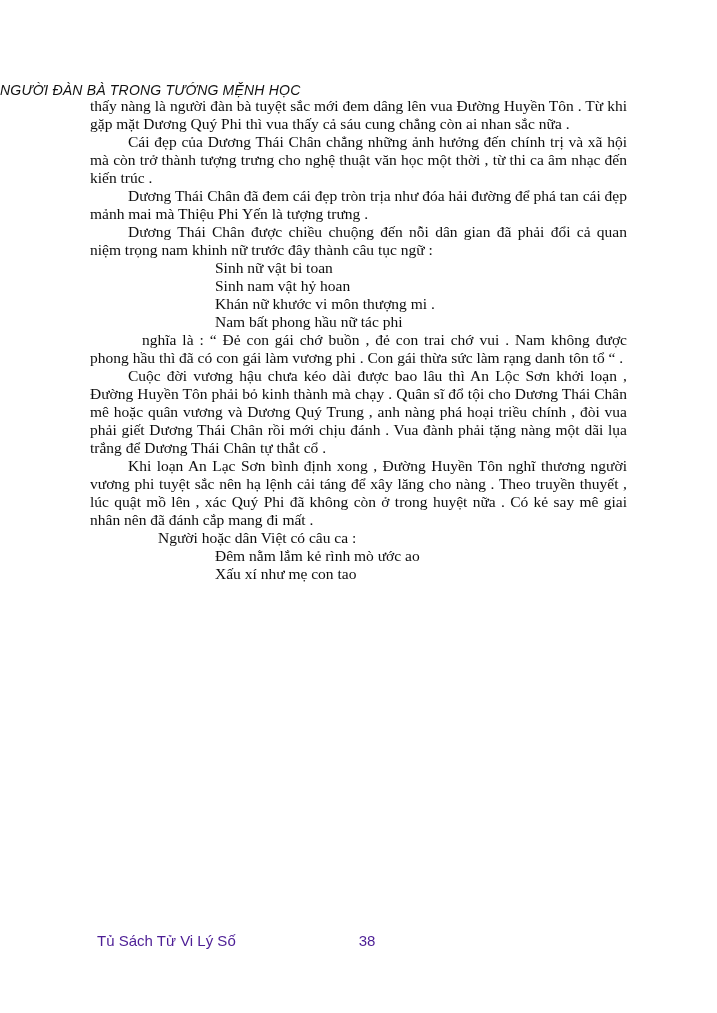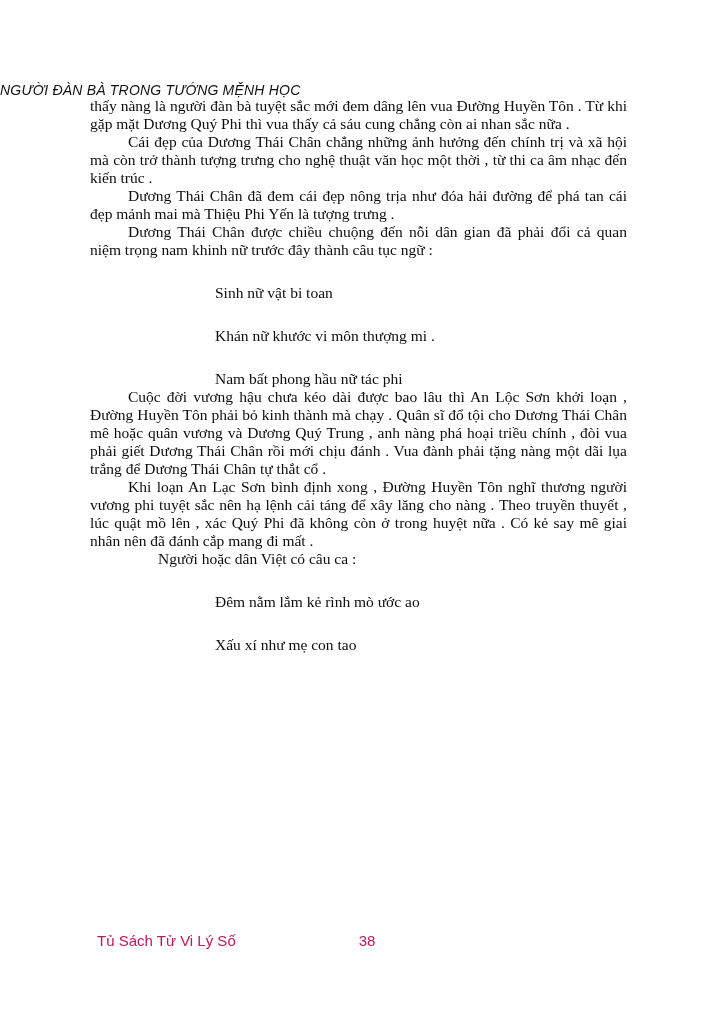--- a/index.html
+++ b/index.html
@@ -32,54 +32,56 @@
     width: 537px;
     font-size: 15.5px;
     line-height: 18px;
     text-align: justify;
   }
   .body p { margin: 0; text-indent: 38px; }
   .body p.noindent { text-indent: 0; }
   .body p.indent-lg { text-indent: 52px; }
   .body p.indent-xl { text-indent: 68px; }
   .verse { text-align: left; }
-  .verse .vline { margin-left: 125px; margin-top: 25px; }
+  .verse .vline { margin-left: 125px; }
   .footer {
     position: absolute;
     top: 932px;
     left: 0;
     width: 717px;
     height: 20px;
     font-family: "Liberation Sans", sans-serif;
     font-size: 15px;
-    color: #be185d;
+    color: #4c1d95;
   }
   .f-left   { position: absolute; left: 97px; top: 0; }
   .f-center { position: absolute; left: 0; right: 0; top: 0; text-align: center; padding-left: 17px; }
   .f-right  { position: absolute; right: 11px; top: 0; }
 </style>
 </head>
 <body>
 
 <div class="page">
 
   <div class="title">NGƯỜI ĐÀN BÀ TRONG TƯỚNG MỆNH HỌC</div>
 
   <div class="body">
     <p class="noindent">thấy nàng là người đàn bà tuyệt sắc mới đem dâng lên vua Đường Huyền Tôn . Từ khi gặp mặt Dương Quý Phi thì vua thấy cả sáu cung chẳng còn ai nhan sắc nữa .</p>
     <p>Cái đẹp của Dương Thái Chân chẳng những ảnh hưởng đến chính trị và xã hội mà còn trở thành tượng trưng cho nghệ thuật văn học một thời , từ thi ca âm nhạc đến kiến trúc .</p>
-    <p>Dương Thái Chân đã đem cái đẹp nông trịa như đóa hải đường để phá tan cái đẹp mảnh mai mà Thiệu Phi Yến là tượng trưng .</p>
+    <p>Dương Thái Chân đã đem cái đẹp tròn trịa như đóa hải đường để phá tan cái đẹp mảnh mai mà Thiệu Phi Yến là tượng trưng .</p>
     <p>Dương Thái Chân được chiều chuộng đến nỗi dân gian đã phải đổi cả quan niệm trọng nam khinh nữ trước đây thành câu tục ngữ :</p>
 
     <div class="verse">
       <div class="vline">Sinh nữ vật bi toan</div>
+      <div class="vline">Sinh nam vật hỷ hoan</div>
       <div class="vline">Khán nữ khước vi môn thượng mi .</div>
       <div class="vline">Nam bất phong hầu nữ tác phi</div>
     </div>
 
+    <p class="indent-lg">nghĩa là : “ Đẻ con gái chớ buồn , đẻ con trai chớ vui . Nam không được phong hầu thì đã có con gái làm vương phi . Con gái thừa sức làm rạng danh tôn tổ “ .</p>
     <p>Cuộc đời vương hậu chưa kéo dài được bao lâu thì An Lộc Sơn khởi loạn , Đường Huyền Tôn phải bỏ kinh thành mà chạy . Quân sĩ đổ tội cho Dương Thái Chân mê hoặc quân vương và Dương Quý Trung , anh nàng phá hoại triều chính , đòi vua phải giết Dương Thái Chân rồi mới chịu đánh . Vua đành phải tặng nàng một dãi lụa trắng để Dương Thái Chân tự thắt cổ .</p>
     <p>Khi loạn An Lạc Sơn bình định xong , Đường Huyền Tôn nghĩ thương người vương phi tuyệt sắc nên hạ lệnh cải táng để xây lăng cho nàng . Theo truyền thuyết , lúc quật mồ lên , xác Quý Phi đã không còn ở trong huyệt nữa . Có kẻ say mê giai nhân nên đã đánh cắp mang đi mất .</p>
     <p class="indent-xl">Người hoặc dân Việt có câu ca :</p>
 
     <div class="verse">
       <div class="vline">Đêm nằm lắm kẻ rình mò ước ao</div>
       <div class="vline">Xấu xí như mẹ con tao</div>
     </div>
   </div>
 

